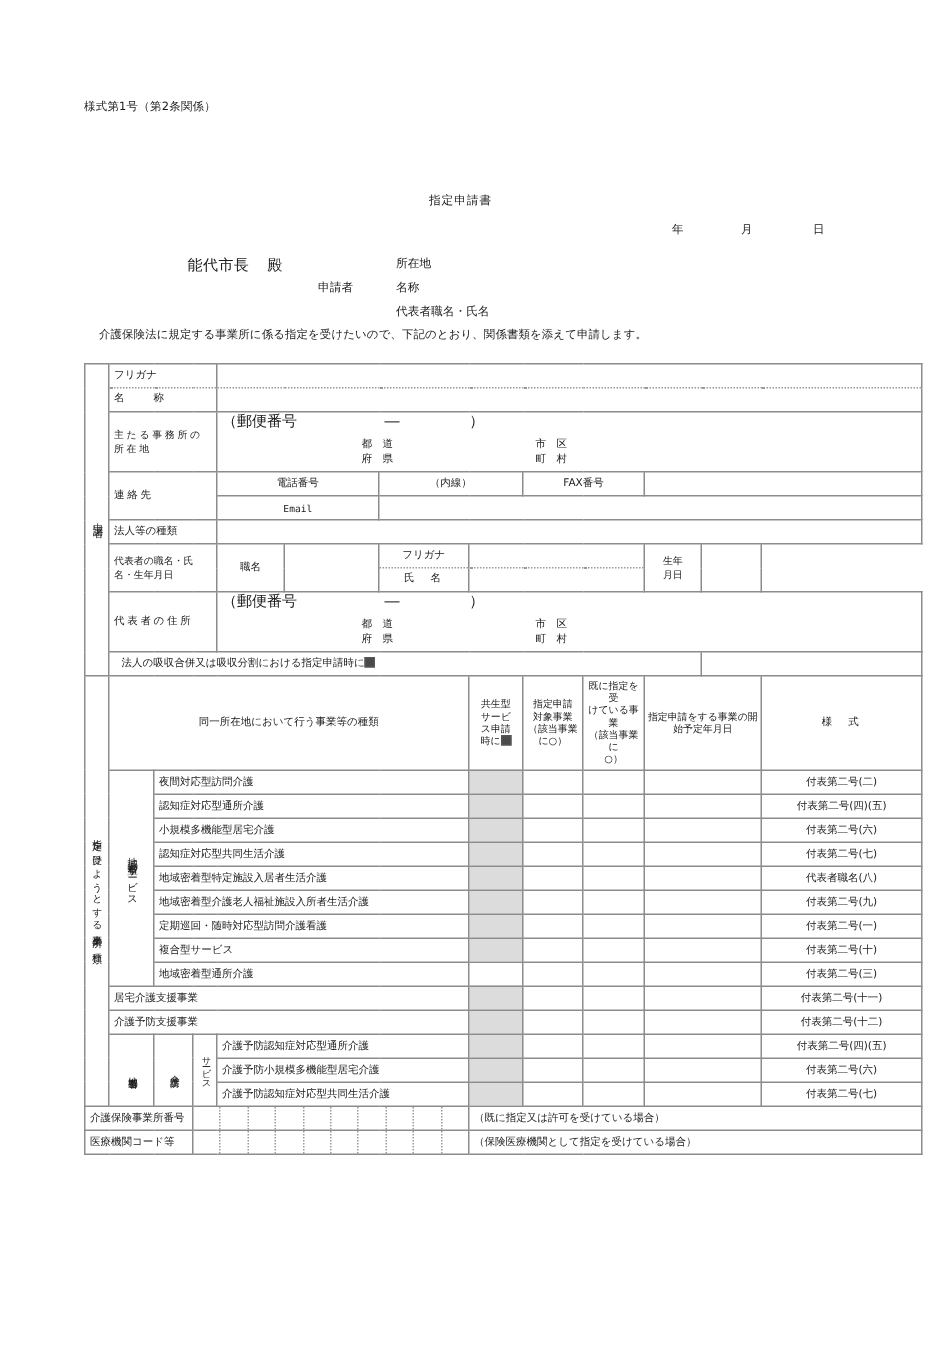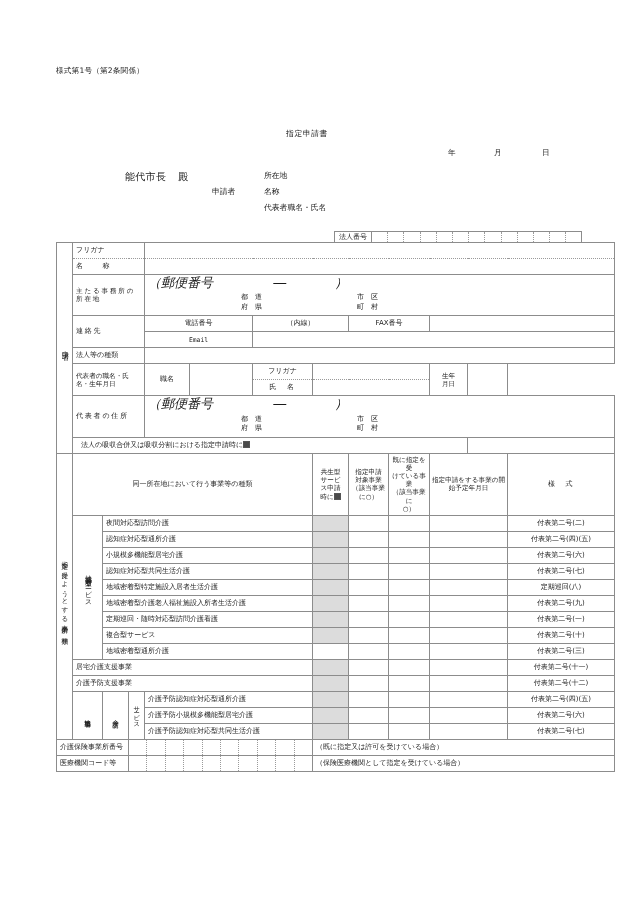--- a/index.html
+++ b/index.html
@@ -150,21 +150,21 @@
     text-align: center;
     line-height: 1;
     white-space: nowrap;
   }
   .vcell { text-align: center; padding: 2px 0 !important; }
   .spread { letter-spacing: 1.8px; }
   .ctr { text-align: center; margin-top: 23px; }
   .gray { background: #dcdcdc !important; }
   .nowrap { white-space: nowrap; margin-top: 17px; }
 
-  .postal { font-size: 13px; font-style: italic; }
+  .postal { font-size: 10px; }
   .pref-row {
     position: relative;
     height: 22px;
   }
   .pref-row b {
     position: absolute;
     font-weight: normal;
     line-height: 9.5px;
     text-align: center;
     font-size: 7px;
@@ -216,39 +216,22 @@
 
   <div class="mayor">
     <span>能代市長</span><span class="hon">殿</span>
   </div>
 
   <div class="addr-lab">所在地</div>
   <div class="appl-label">申請者</div>
   <div class="name-lab">名称</div>
   <div class="rep-lab">代表者職名・氏名</div>
 
-
-  <div class="corp-wrap">
-    <div class="corp-lab">法人番号</div>
-    <div class="corp-cells">
-      <i></i>
-        <i></i>
-        <i></i>
-        <i></i>
-        <i></i>
-        <i></i>
-        <i></i>
-        <i></i>
-        <i></i>
-        <i></i>
-        <i></i>
-        <i></i>
-        <i></i>
-    </div>
-  </div>
+  <div class="lead">介護保険法に規定する事業所に係る指定を受けたいので、下記のとおり、関係書類を添えて申請します。</div>
+
 
   <table class="main">
     <colgroup>
       <col style="width:16px">
       <col style="width:30px">
       <col style="width:26px">
       <col style="width:16px">
       <col style="width:45px">
       <col style="width:63px">
       <col style="width:60px">
@@ -406,21 +389,21 @@
       <td></td>
       <td colspan="2"></td>
       <td class="ctr">付表第二号(七)</td>
     </tr>
     <tr>
       <td colspan="5">地域密着型特定施設入居者生活介護</td>
       <td class="gray"></td>
       <td></td>
       <td></td>
       <td colspan="2"></td>
-      <td class="ctr">定期巡回(八)</td>
+      <td class="ctr">代表者職名(八)</td>
     </tr>
     <tr>
       <td colspan="5">地域密着型介護老人福祉施設入所者生活介護</td>
       <td class="gray"></td>
       <td></td>
       <td></td>
       <td colspan="2"></td>
       <td class="ctr">付表第二号(九)</td>
     </tr>
     <tr>

